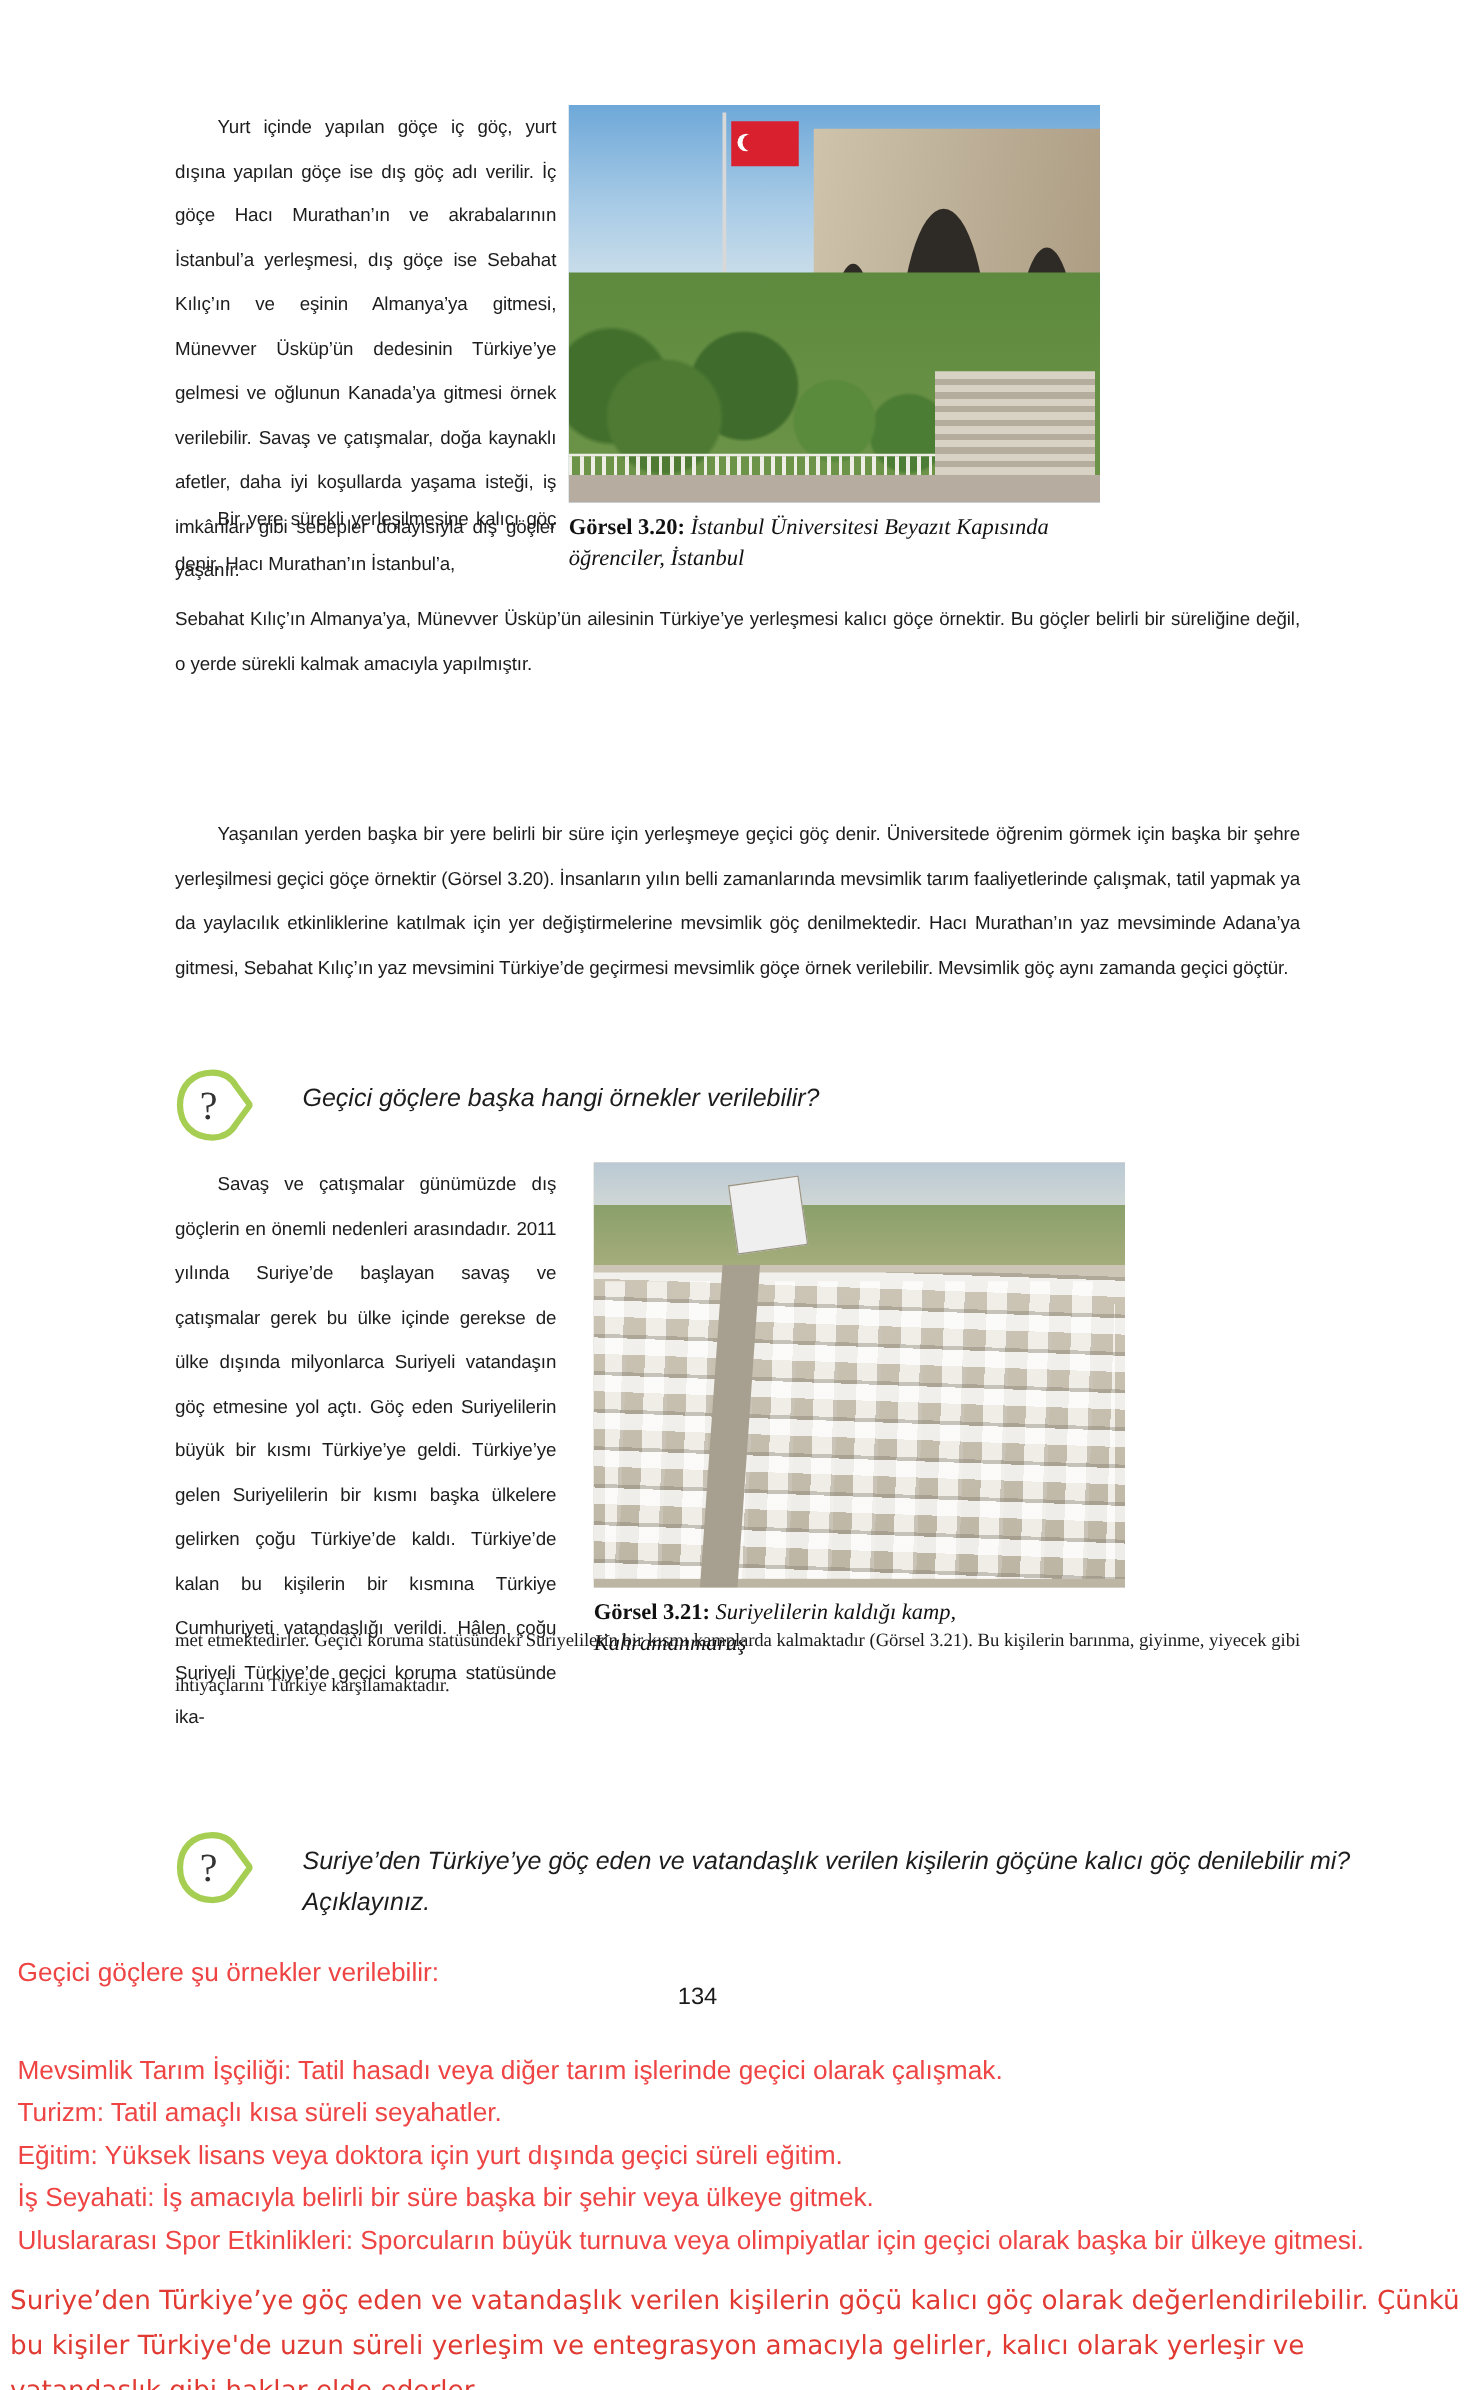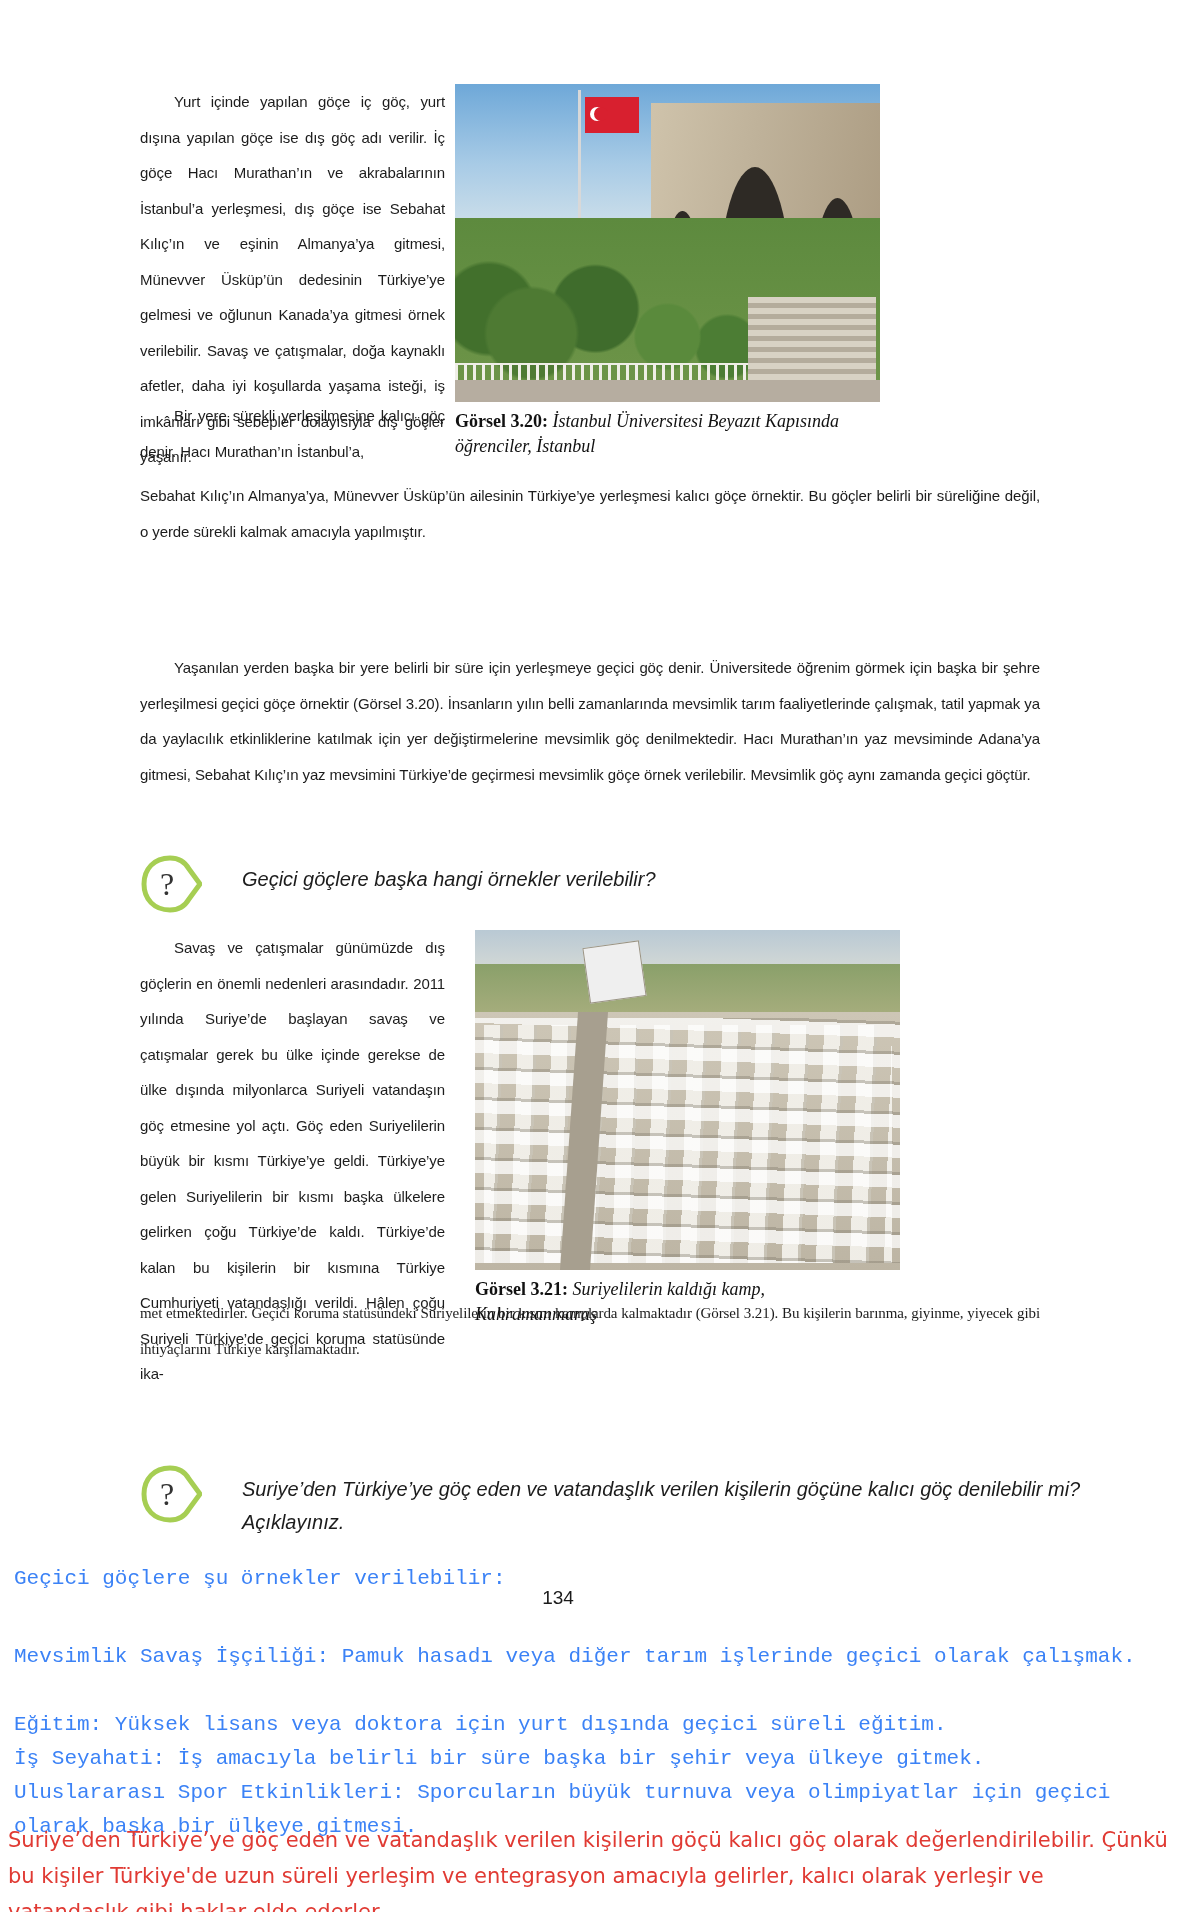--- a/index.html
+++ b/index.html
@@ -133,22 +133,22 @@
     width: 1116px;
     text-align: center;
     font-size: 19px;
     color: #1a1a1a;
   }
 
   
   .answer {
     position: absolute;
     left: 14px;
-    font-family: Liberation Mono, monospace;
-    color: #3b82f6;
+    font-family: Liberation Sans, sans-serif;
+    color: #ef4444;
     font-size: 21px;
     line-height: 34px;
     width: 1155px;
   }
   .answer-para {
     position: absolute;
     left: 8px;
     font-family: "DejaVu Sans", sans-serif;
     color: #e03a33;
     font-size: 21px;
@@ -312,20 +312,21 @@
         <text x="27" y="40" font-family="Liberation Serif, serif" font-size="32" fill="#333" text-anchor="middle">?</text>
       </svg>
     </div>
     <div class="q-text">Suriye’den Türkiye’ye göç eden ve vatandaşlık verilen kişilerin göçüne kalıcı göç denilebilir mi? Açıklayınız.</div>
   </div>
 
   <div class="answer" style="top: 1562px;">Geçici göçlere şu örnekler verilebilir:</div>
 
   <div class="page-number">134</div>
 
-  <div class="answer" style="top: 1640px;">Mevsimlik Savaş İşçiliği: Pamuk hasadı veya diğer tarım işlerinde geçici olarak çalışmak.</div>
+  <div class="answer" style="top: 1640px;">Mevsimlik Tarım İşçiliği: Tatil hasadı veya diğer tarım işlerinde geçici olarak çalışmak.</div>
+  <div class="answer" style="top: 1674px;">Turizm: Tatil amaçlı kısa süreli seyahatler.</div>
   <div class="answer" style="top: 1708px;">Eğitim: Yüksek lisans veya doktora için yurt dışında geçici süreli eğitim.</div>
   <div class="answer" style="top: 1742px;">İş Seyahati: İş amacıyla belirli bir süre başka bir şehir veya ülkeye gitmek.</div>
   <div class="answer" style="top: 1776px;">Uluslararası Spor Etkinlikleri: Sporcuların büyük turnuva veya olimpiyatlar için geçici olarak başka bir ülkeye gitmesi.</div>
 
   <div class="answer-para" style="top: 1822px;">Suriye’den Türkiye’ye göç eden ve vatandaşlık verilen kişilerin göçü kalıcı göç olarak değerlendirilebilir. Çünkü bu kişiler Türkiye'de uzun süreli yerleşim ve entegrasyon amacıyla gelirler, kalıcı olarak yerleşir ve vatandaşlık gibi haklar elde ederler.</div>
 
 </div>
 
 </body></html>

